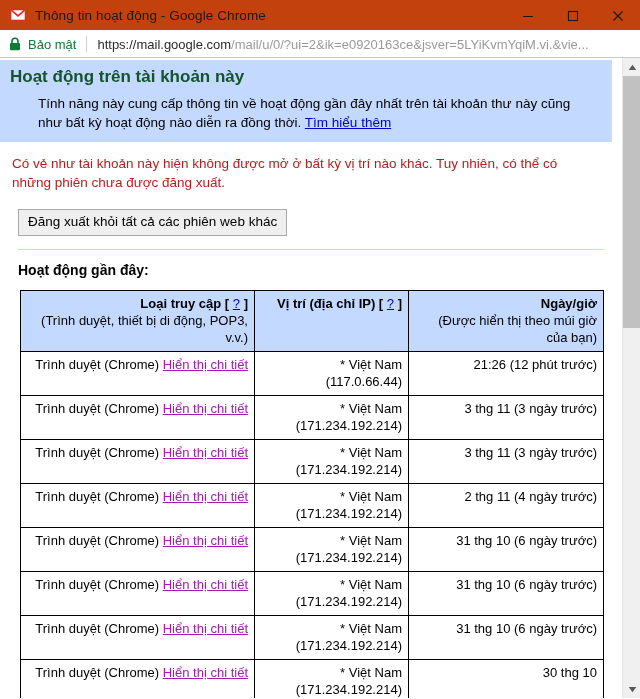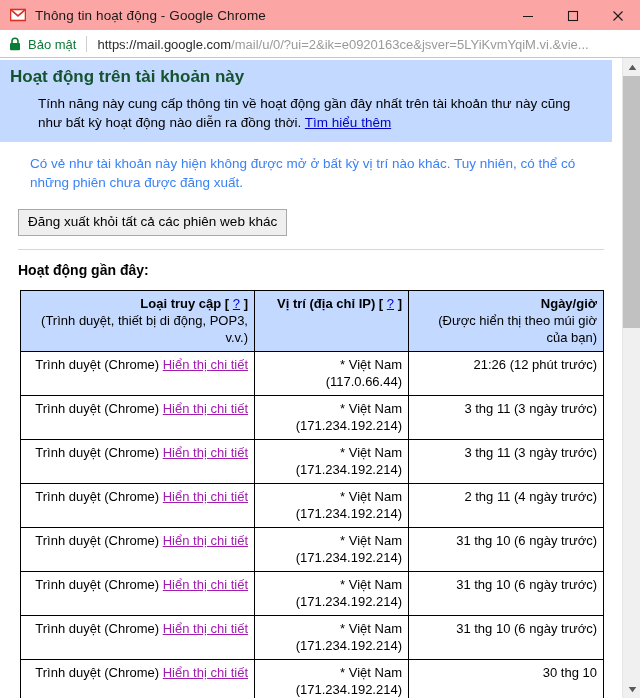--- a/index.html
+++ b/index.html
@@ -8,21 +8,21 @@
     width: 640px; height: 699px;
     overflow: hidden;
     background: #ffffff;
     font-family: "Liberation Sans", sans-serif;
   }
 
   
   .titlebar {
     position: relative;
     height: 31px;
-    background: #fca5a5;
+    background: #c2410c;
     display: flex;
     align-items: center;
     border-bottom: 1px solid #ffffff;
   }
   .favicon {
     width: 16px; height: 16px;
     margin-left: 10px; margin-right: 9px;
     position: relative;
     flex: 0 0 auto;
   }
@@ -122,23 +122,23 @@
     max-width: 560px;
   }
   .banner-body a {
     color: #0000cc;
     text-decoration: underline;
   }
 
   
   .status-para {
     font-size: 13.5px;
-    color: #3b82f6;
+    color: #b91c1c;
     line-height: 19px;
-    margin: 12px 18px 0 30px;
+    margin: 12px 18px 0 12px;
     max-width: 575px;
   }
 
   
   .btn-wrap { margin: 17px 0 0 18px; }
   .signout-btn {
     font-family: "Liberation Sans", sans-serif;
     font-size: 13.5px;
     color: #000000;
     background: #efefef;

